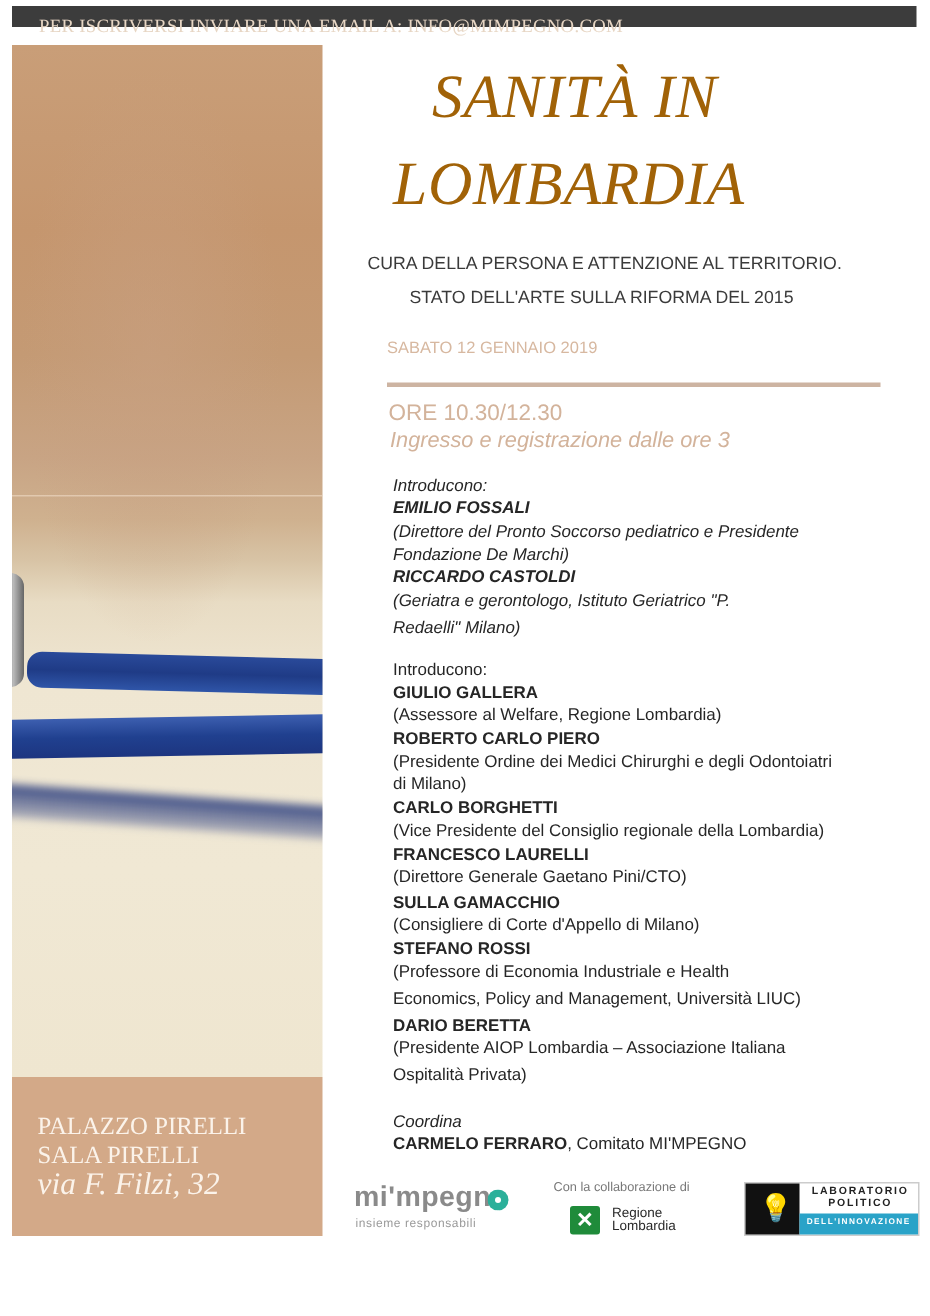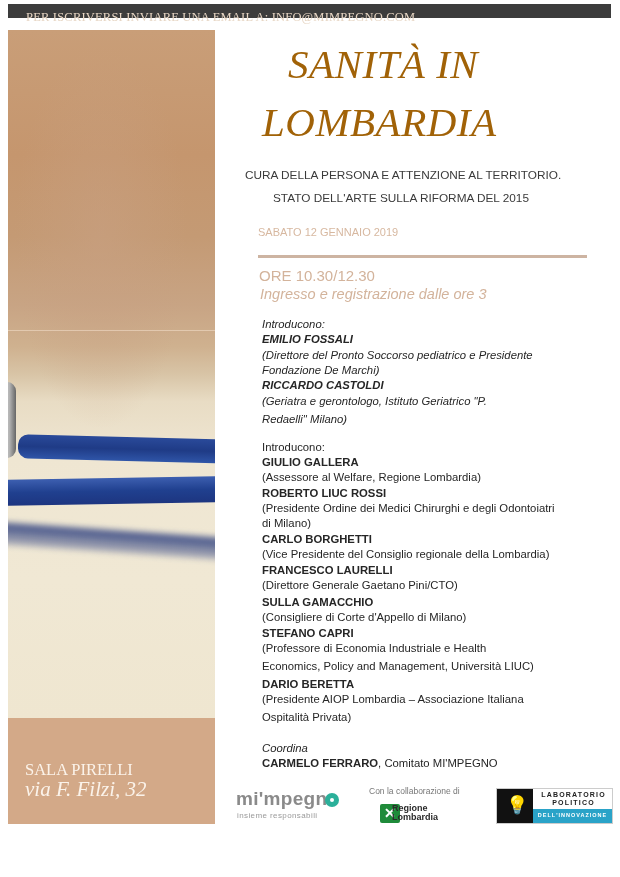--- a/index.html
+++ b/index.html
@@ -52,21 +52,21 @@
     .it { font-style: italic; }
     .b { font-weight: bold; }
     .logo-mimpegno { position: absolute; left: 236px; top: 788px; width: 110px; height: 34px; }
     .mimp-word { position: absolute; left: 0; top: 0; font-size: 19px; font-weight: bold; color: #8a8a8a; letter-spacing: 0.3px; }
     .mimp-gear { position: absolute; left: 89px; top: 5px; width: 14px; height: 14px; border-radius: 50%; background: #2bb09a; border: 2px dotted #2bb09a; box-sizing: border-box; }
     .mimp-gear::after { content:""; position:absolute; left:3px; top:3px; width:4px; height:4px; border-radius:50%; background:#fff; }
     .mimp-tag { position: absolute; left: 1px; top: 23px; font-size: 8px; color: #9a9a9a; letter-spacing: 0.4px; }
     .collab-label { position: absolute; left: 369px; top: 786px; font-size: 8.5px; color: #777; }
     .rl-box { position: absolute; left: 380px; top: 804px; width: 20px; height: 19px; background: #1f8b3a; border-radius: 2px; }
     .rl-box::before { content:"✕"; position:absolute; left:4px; top:1px; font-size:14px; color:#fff; font-weight:bold; }
-    .rl-text { position: absolute; left: 392px; top: 804px; font-size: 9px; font-weight: bold; color: #2a2a2a; line-height: 9px; }
+    .rl-text { position: absolute; left: 408px; top: 804px; font-size: 9px; font-weight: normal; color: #2a2a2a; line-height: 9px; }
     .lab { position: absolute; left: 496px; top: 788px; width: 115px; height: 34px; border: 1px solid #ccc; }
     .lab-left { position: absolute; left: 0; top: 0; width: 36px; height: 34px; background: #111; }
     .lab-bulb { position: absolute; left: 9px; top: 6px; font-size: 18px; color: #e6c640; line-height: 20px; }
     .lab-title { position: absolute; left: 38px; top: 2px; width: 77px; text-align: center; font-size: 7px; font-weight: bold; color: #222; letter-spacing: 1.2px; line-height: 8px; }
     .lab-strip { position: absolute; left: 36px; top: 20px; width: 79px; height: 14px; background: #2aa3c8; }
     .lab-strip-text { position: absolute; left: 0; top: 3px; width: 79px; text-align: center; font-size: 5.5px; color: #fff; letter-spacing: 1px; font-weight: bold; }
   </style>
 </head>
 <body>
 
@@ -76,20 +76,21 @@
 
 <div class="photo">
   <div class="fold"></div>
   <div class="chestpiece"></div>
   <div class="tube tube1"></div>
   <div class="tube tube2"></div>
   <div class="tube tube3"></div>
 </div>
 
 <div class="venue">
+  <div class="venue-line venue-l1">PALAZZO PIRELLI</div>
   <div class="venue-line venue-l2">SALA PIRELLI</div>
   <div class="venue-line venue-l3">via F. Filzi, 32</div>
 </div>
 
 <div class="title title1">SANITÀ IN</div>
 <div class="title title2">LOMBARDIA</div>
 
 <div class="subtitle sub1">CURA DELLA PERSONA E ATTENZIONE AL TERRITORIO.</div>
 <div class="subtitle sub2">STATO DELL'ARTE SULLA RIFORMA DEL 2015</div>
 
@@ -102,30 +103,30 @@
 <div class="prog it b" style="top:333px">EMILIO FOSSALI</div>
 <div class="prog it" style="top:349px">(Direttore del Pronto Soccorso pediatrico e Presidente</div>
 <div class="prog it" style="top:364px">Fondazione De Marchi)</div>
 <div class="prog it b" style="top:379px">RICCARDO CASTOLDI</div>
 <div class="prog it" style="top:395px">(Geriatra e gerontologo, Istituto Geriatrico "P.</div>
 <div class="prog it" style="top:413px">Redaelli" Milano)</div>
 
 <div class="prog" style="top:441px">Introducono:</div>
 <div class="prog b" style="top:456px">GIULIO GALLERA</div>
 <div class="prog" style="top:471px">(Assessore al Welfare, Regione Lombardia)</div>
-<div class="prog b" style="top:487px">ROBERTO LIUC ROSSI</div>
+<div class="prog b" style="top:487px">ROBERTO CARLO PIERO</div>
 <div class="prog" style="top:502px">(Presidente Ordine dei Medici Chirurghi e degli Odontoiatri</div>
 <div class="prog" style="top:517px">di Milano)</div>
 <div class="prog b" style="top:533px">CARLO BORGHETTI</div>
 <div class="prog" style="top:548px">(Vice Presidente del Consiglio regionale della Lombardia)</div>
 <div class="prog b" style="top:564px">FRANCESCO LAURELLI</div>
 <div class="prog" style="top:579px">(Direttore Generale Gaetano Pini/CTO)</div>
 <div class="prog b" style="top:596px">SULLA GAMACCHIO</div>
 <div class="prog" style="top:611px">(Consigliere di Corte d'Appello di Milano)</div>
-<div class="prog b" style="top:627px">STEFANO CAPRI</div>
+<div class="prog b" style="top:627px">STEFANO ROSSI</div>
 <div class="prog" style="top:642px">(Professore di Economia Industriale e Health</div>
 <div class="prog" style="top:660px">Economics, Policy and Management, Università LIUC)</div>
 <div class="prog b" style="top:678px">DARIO BERETTA</div>
 <div class="prog" style="top:693px">(Presidente AIOP Lombardia – Associazione Italiana</div>
 <div class="prog" style="top:711px">Ospitalità Privata)</div>
 
 <div class="prog it" style="top:742px">Coordina</div>
 <div class="prog" style="top:757px">
   <span class="b">CARMELO FERRARO</span><span>, Comitato MI'MPEGNO</span>
 </div>

